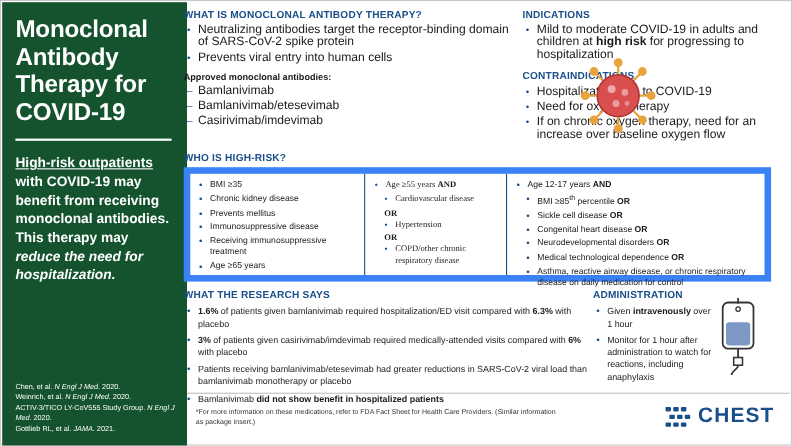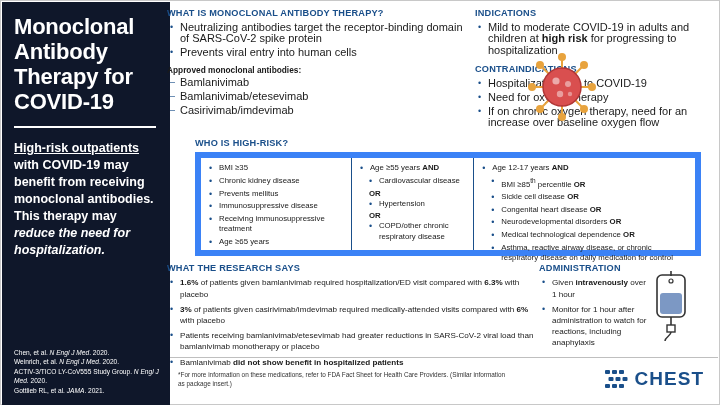--- a/index.html
+++ b/index.html
@@ -23,21 +23,21 @@
     background: #ffffff;
   }
 
   
   .left-panel {
     position: absolute;
     left: 1px;
     top: 1px;
     width: 168px;
     height: 403px;
-    background: #0f172a;
+    background: #14532d;
     box-sizing: border-box;
     padding: 10px 12px 8px 12px;
     color: #ffffff;
   }
   .title {
     font-size: 22px;
     line-height: 25px;
     font-weight: bold;
     letter-spacing: -0.2px;
     margin: 2px 0 0 0;
@@ -129,37 +129,36 @@
     position: absolute;
     left: 366px;
     top: 48px;
     width: 74px;
     height: 74px;
   }
 
   
   .highrisk {
     margin-top: 7px;
-    margin-left: 28px;
   }
   .hr-box {
     border: 6px solid #3b82f6;
     box-sizing: border-box;
     display: flex;
     height: 104px;
   }
   .hr-col {
     box-sizing: border-box;
     padding: 5px 5px 3px 5px;
   }
   .hr-col + .hr-col {
     border-left: 1px solid #1a4f8a;
   }
   .hr-c1 { width: 162px; }
-  .hr-c2 { width: 132px; }
+  .hr-c2 { width: 132px; font-family: Liberation Serif, serif; }
   .hr-c3 { width: 240px; }
   .hr-box ul.bul > li {
     font-size: 7.8px;
     line-height: 10.6px;
     margin-bottom: 2px;
   }
   .or-line {
     font-size: 7.8px;
     font-weight: bold;
     margin: 1px 0 1px 12px;

